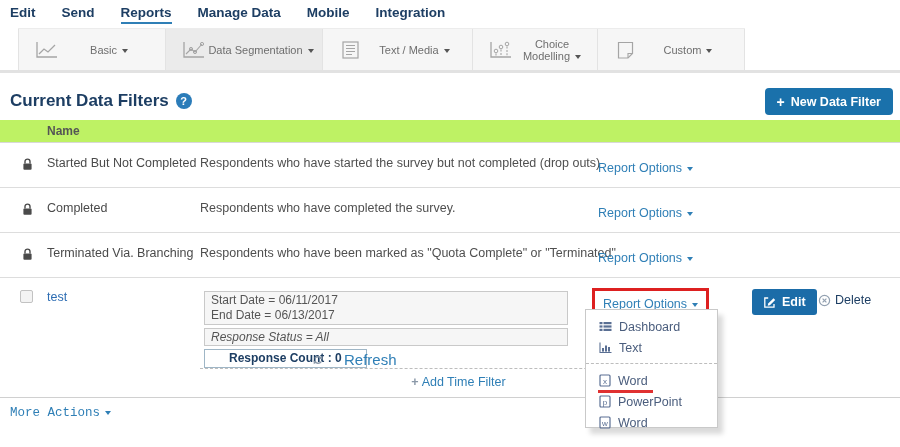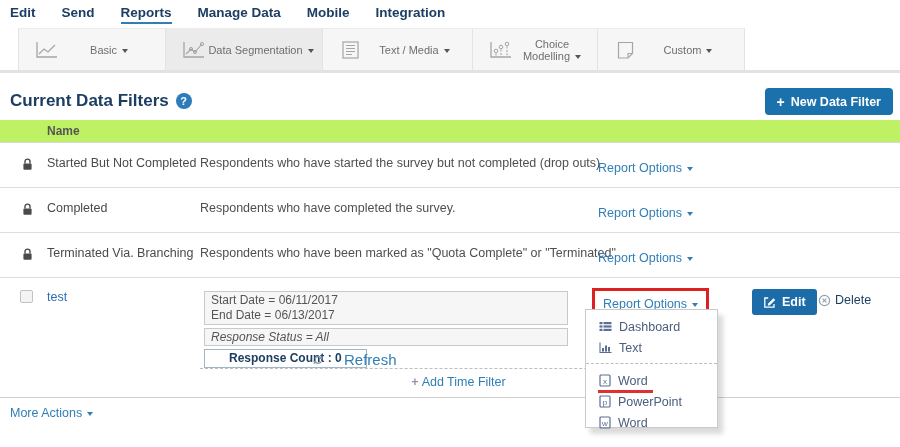--- a/index.html
+++ b/index.html
@@ -89,21 +89,21 @@
   .dropdown { position:absolute; left:585px; top:309px; width:133px; height:119px;
               background:#fff; border:1px solid #c9c9c9; z-index:10;
               box-shadow:5px 6px 5px rgba(0,0,0,0.15); padding-top:6px; }
   .menu-item { display:flex; align-items:center; gap:7px; padding:0 0 0 13px;
                height:21px; font-size:12.5px; color:#4a5d7d; cursor:pointer; position:relative; }
   .menu-item .micon { display:inline-flex; color:#5a6f93; }
   .menu-divider { border-top:1px dashed #bdbdbd; margin:5px 0 6px 0; }
   .excel-underline { position:absolute; left:12px; bottom:-2px; width:55px; height:3px; background:#e03131; }
 
   
-  .more-actions { position:absolute; left:10px; top:406px; font-size:12.5px; color:#2f7fb6; cursor:pointer; }
+  .more-actions { position:absolute; left:10px; top:406px; font-size:12.5px; color:#2f7fb6; cursor:pointer;font-family:Liberation Mono, monospace; }
 </style>
 </head>
 <body>
 
 <div id="screen">
 
   <div class="topnav">
     <a class="nav-item">Edit</a>
     <a class="nav-item">Send</a>
     <a class="nav-item active">Reports</a>

